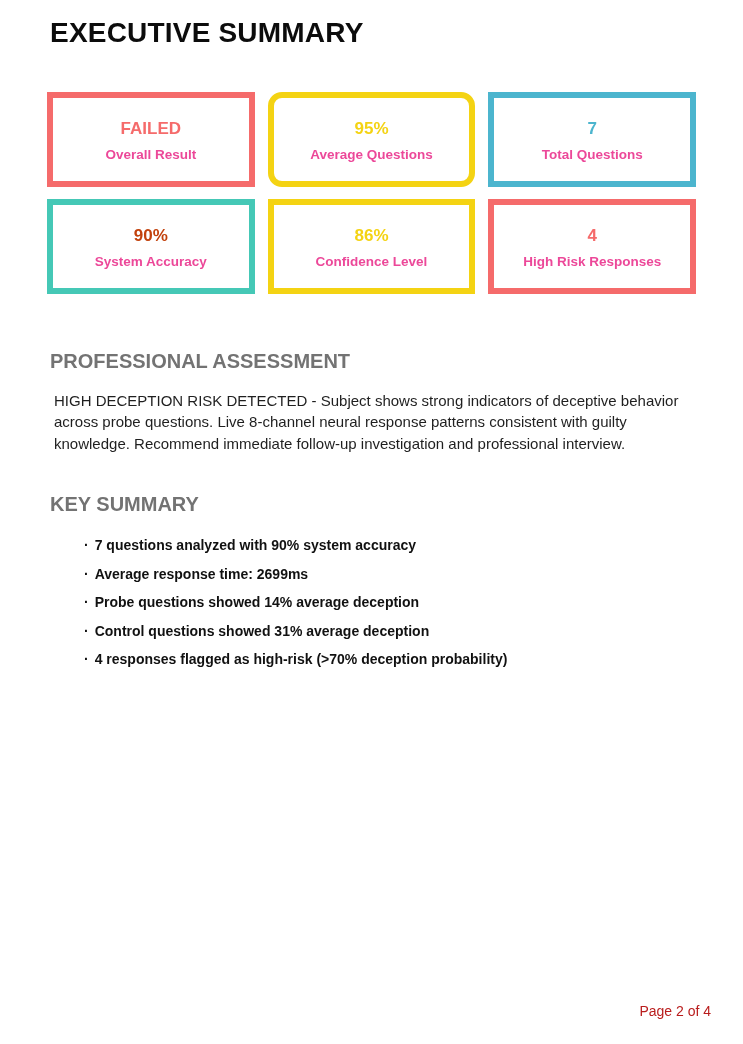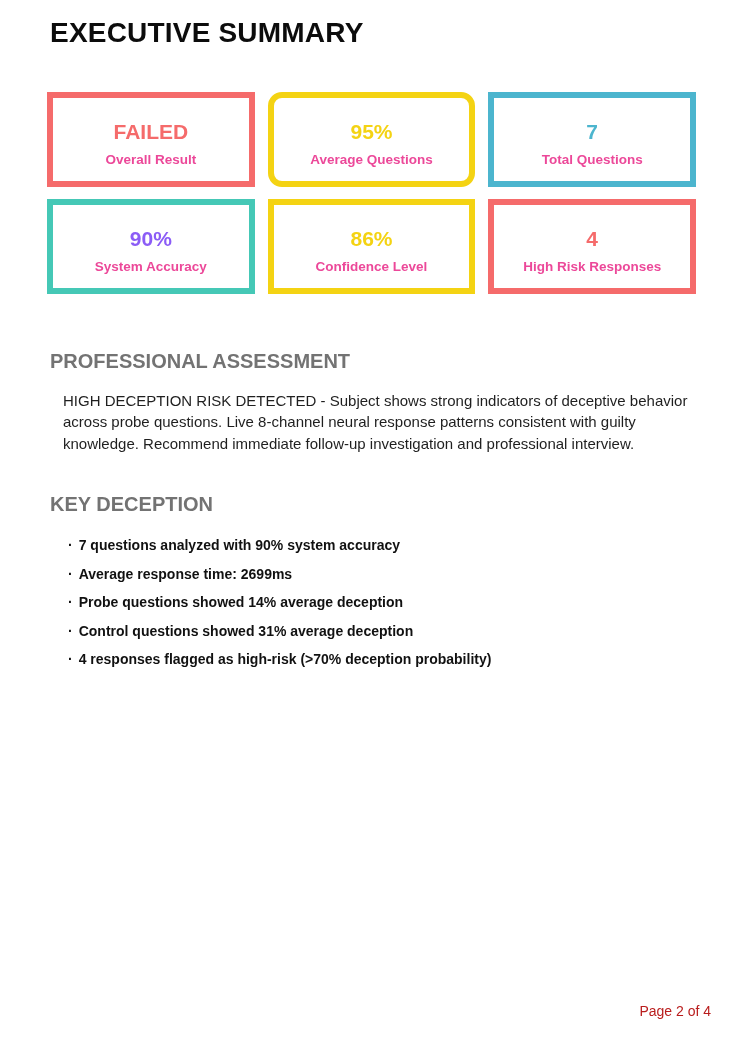--- a/index.html
+++ b/index.html
@@ -35,57 +35,58 @@
     row-gap: 12px;
   }
   .card {
     height: 95px;
     border: 6px solid #ccc;
     background: #ffffff;
     text-align: center;
   }
   .card-value {
     margin-top: 22px;
-    font-size: 21px;
+    font-size: 17px;
     font-weight: bold;
     line-height: 1.1;
   }
   .card-label {
     margin-top: 9px;
     font-size: 13.5px;
     font-weight: bold;
     color: #ec4899;
   }
   .section-heading {
     font-size: 20px;
     font-weight: bold;
     color: #737373;
     margin-left: 3px;
   }
   .assessment-heading { margin-top: 56px; }
   .assessment-body {
     margin-top: 17px;
-    margin-left: 16px;
+    margin-left: 7px;
     width: 646px;
     font-size: 15px;
     line-height: 21.5px;
     color: #1f1f1f;
   }
   .findings-heading { margin-top: 39px; }
   .findings-list {
     margin-top: 22px;
     margin-left: 21px;
     list-style: none;
   }
   .finding-item {
     font-size: 14px;
     font-weight: bold;
     color: #111111;
     margin-bottom: 14.5px;
     line-height: 14px;
+    margin-left: 16px;
   }
   .bullet-dot {
     display: inline-block;
     margin-right: 6px;
     font-weight: bold;
   }
   .page-footer {
     position: absolute;
     right: 32px;
     bottom: 25px;
@@ -107,37 +108,37 @@
     </div>
     <div class="card" style="border-color: rgb(244, 211, 19); border-radius: 14px;">
       <div class="card-value" style="color: rgb(244, 211, 19);">95%</div>
       <div class="card-label">Average Questions</div>
     </div>
     <div class="card" style="border-color: rgb(76, 181, 206);">
       <div class="card-value" style="color: rgb(76, 181, 206);">7</div>
       <div class="card-label">Total Questions</div>
     </div>
     <div class="card" style="border-color: rgb(69, 200, 182);">
-      <div class="card-value" style="color: #8b5cf6;">90%</div>
+      <div class="card-value" style="color: #c2410c;">90%</div>
       <div class="card-label">System Accuracy</div>
     </div>
     <div class="card" style="border-color: rgb(244, 211, 19);">
       <div class="card-value" style="color: rgb(244, 211, 19);">86%</div>
       <div class="card-label">Confidence Level</div>
     </div>
     <div class="card" style="border-color: rgb(245, 107, 107);">
       <div class="card-value" style="color: rgb(245, 107, 107);">4</div>
       <div class="card-label">High Risk Responses</div>
     </div>
   </section>
 
   <h2 class="section-heading assessment-heading">PROFESSIONAL ASSESSMENT</h2>
   <p class="assessment-body">HIGH DECEPTION RISK DETECTED - Subject shows strong indicators of deceptive behavior across probe questions. Live 8-channel neural response patterns consistent with guilty knowledge. Recommend immediate follow-up investigation and professional interview.</p>
 
-  <h2 class="section-heading findings-heading">KEY DECEPTION</h2>
+  <h2 class="section-heading findings-heading">KEY SUMMARY</h2>
   <ul class="findings-list">
     <li class="finding-item"><span class="bullet-dot">·</span><span>7 questions analyzed with 90% system accuracy</span></li>
     <li class="finding-item"><span class="bullet-dot">·</span><span>Average response time: 2699ms</span></li>
     <li class="finding-item"><span class="bullet-dot">·</span><span>Probe questions showed 14% average deception</span></li>
     <li class="finding-item"><span class="bullet-dot">·</span><span>Control questions showed 31% average deception</span></li>
     <li class="finding-item"><span class="bullet-dot">·</span><span>4 responses flagged as high-risk (&gt;70% deception probability)</span></li>
   </ul>
 
   <div class="page-footer">Page 2 of 4</div>
 

